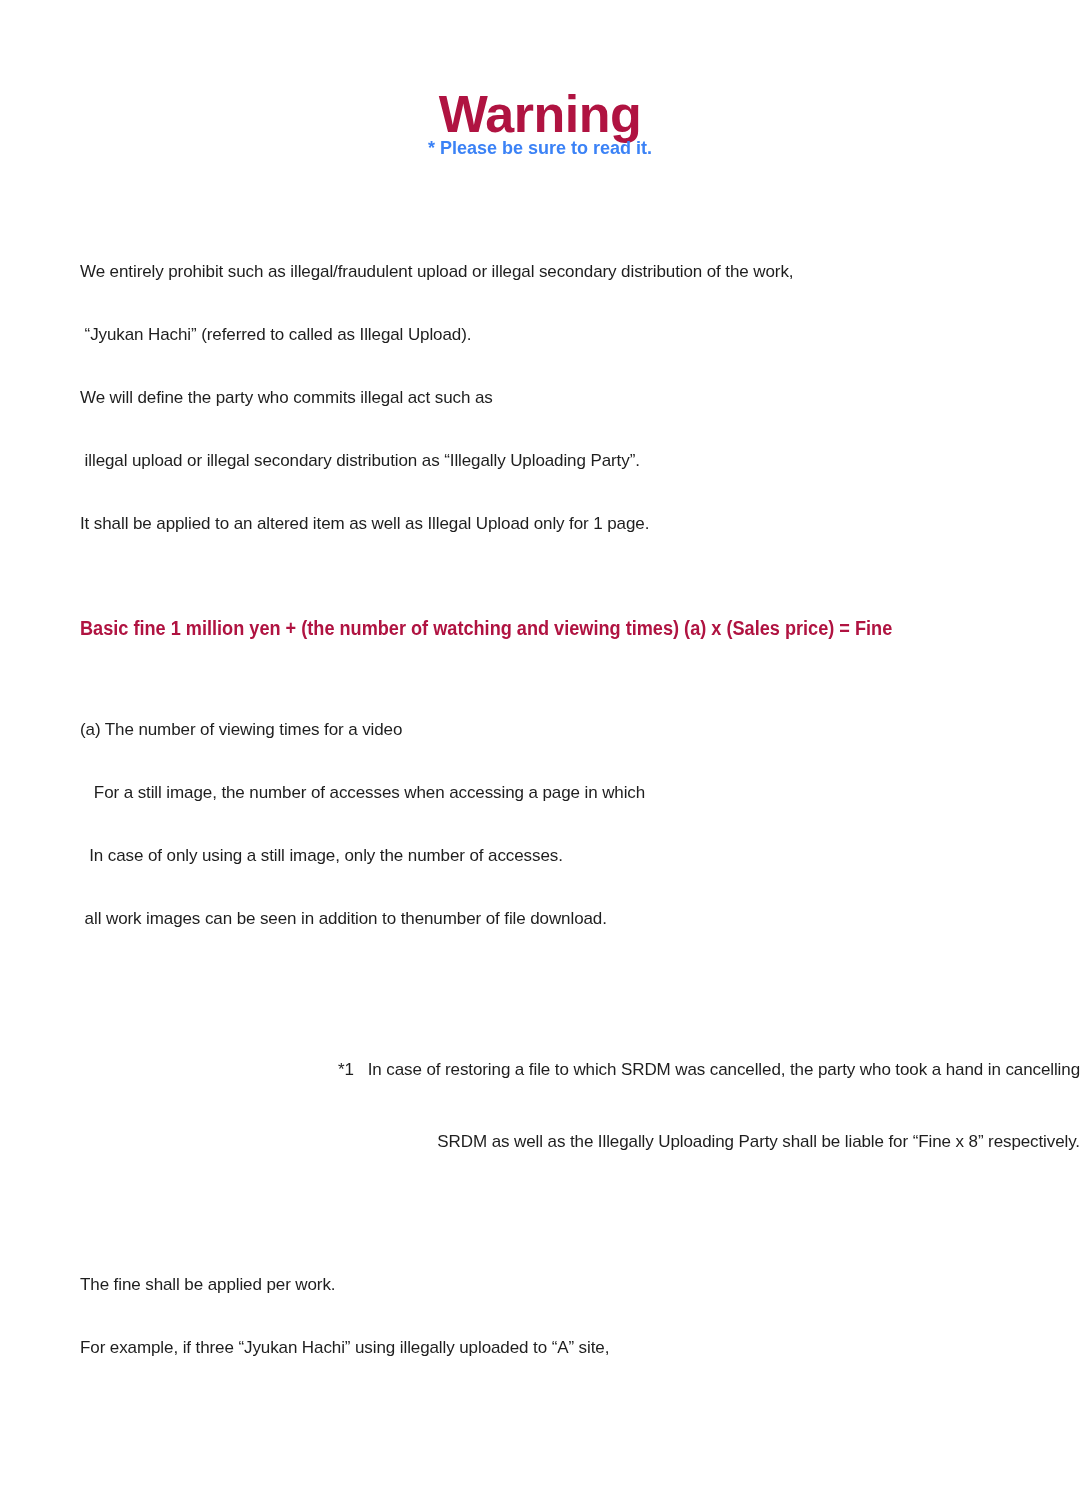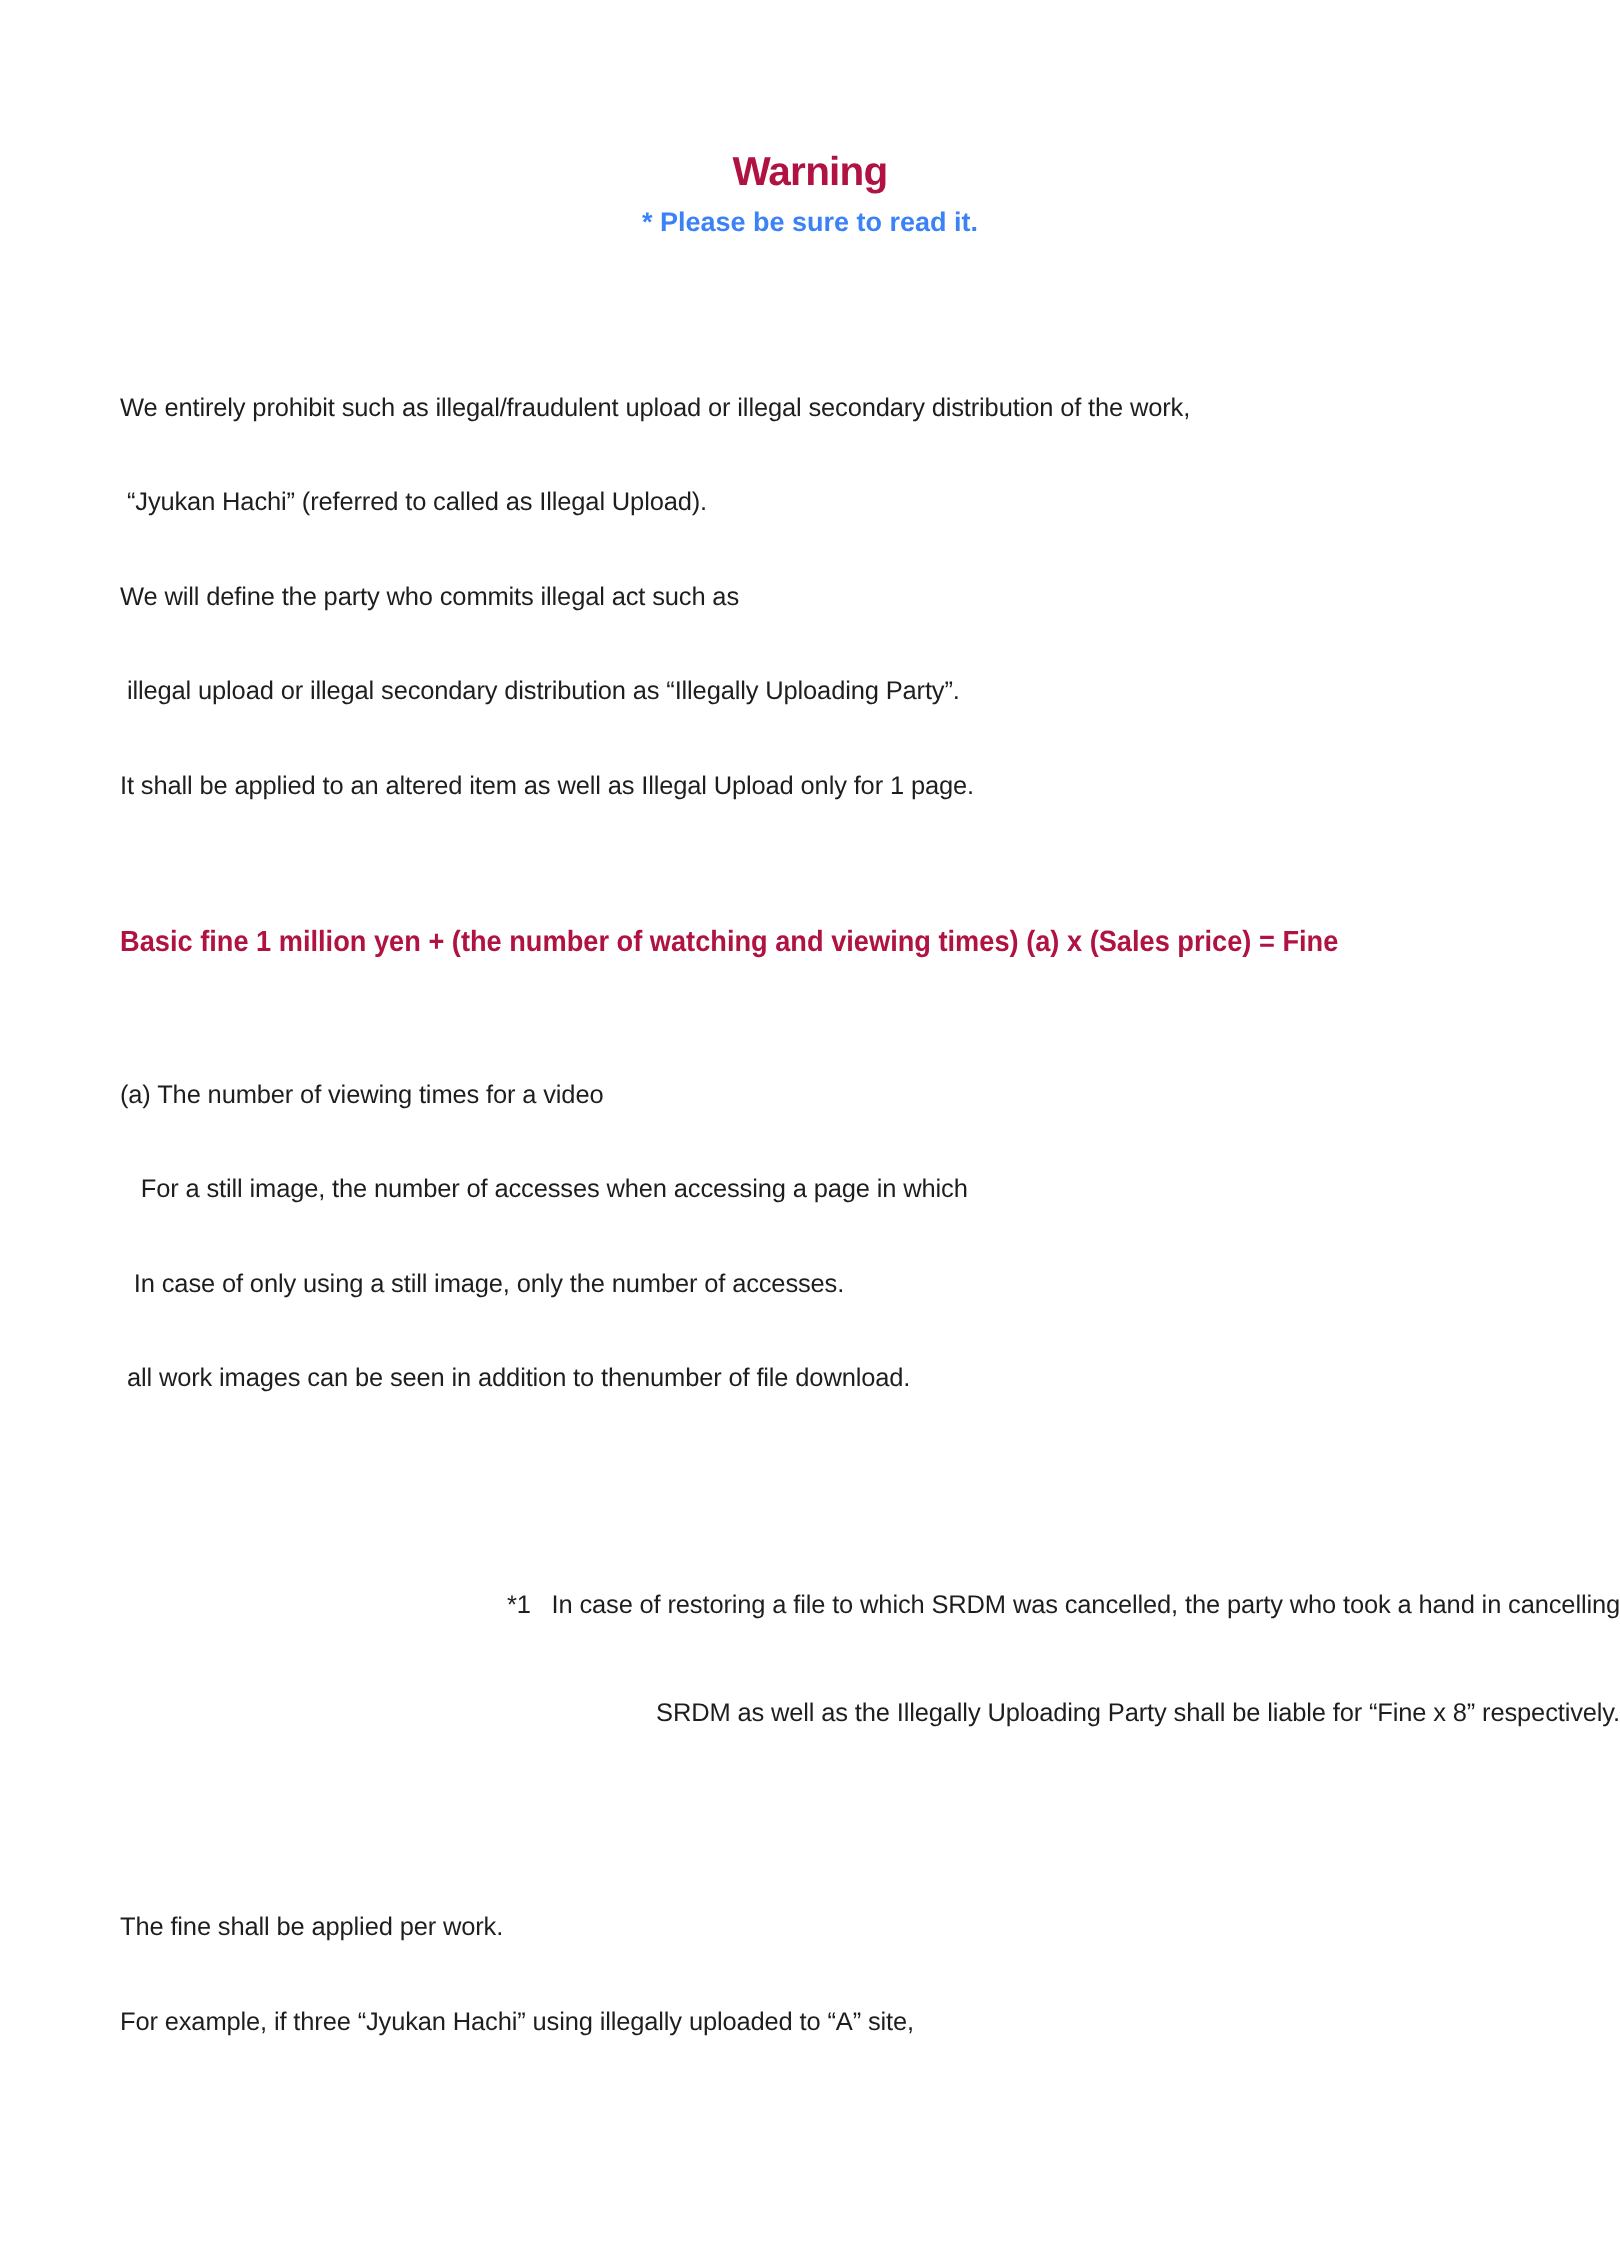--- a/index.html
+++ b/index.html
@@ -14,21 +14,21 @@
     width: 1080px;
     height: 1507px;
     background: #ffffff;
     overflow: hidden;
   }
   .title-area {
     padding-top: 92px;
     text-align: center;
   }
   .doc-title {
-    font-size: 27px;
+    font-size: 52px;
     line-height: 44px;
     font-weight: bold;
     color: #b01341;
     letter-spacing: -0.5px;
   }
   .doc-subtitle {
     font-size: 18px;
     line-height: 24px;
     font-weight: bold;
     color: #3b82f6;

